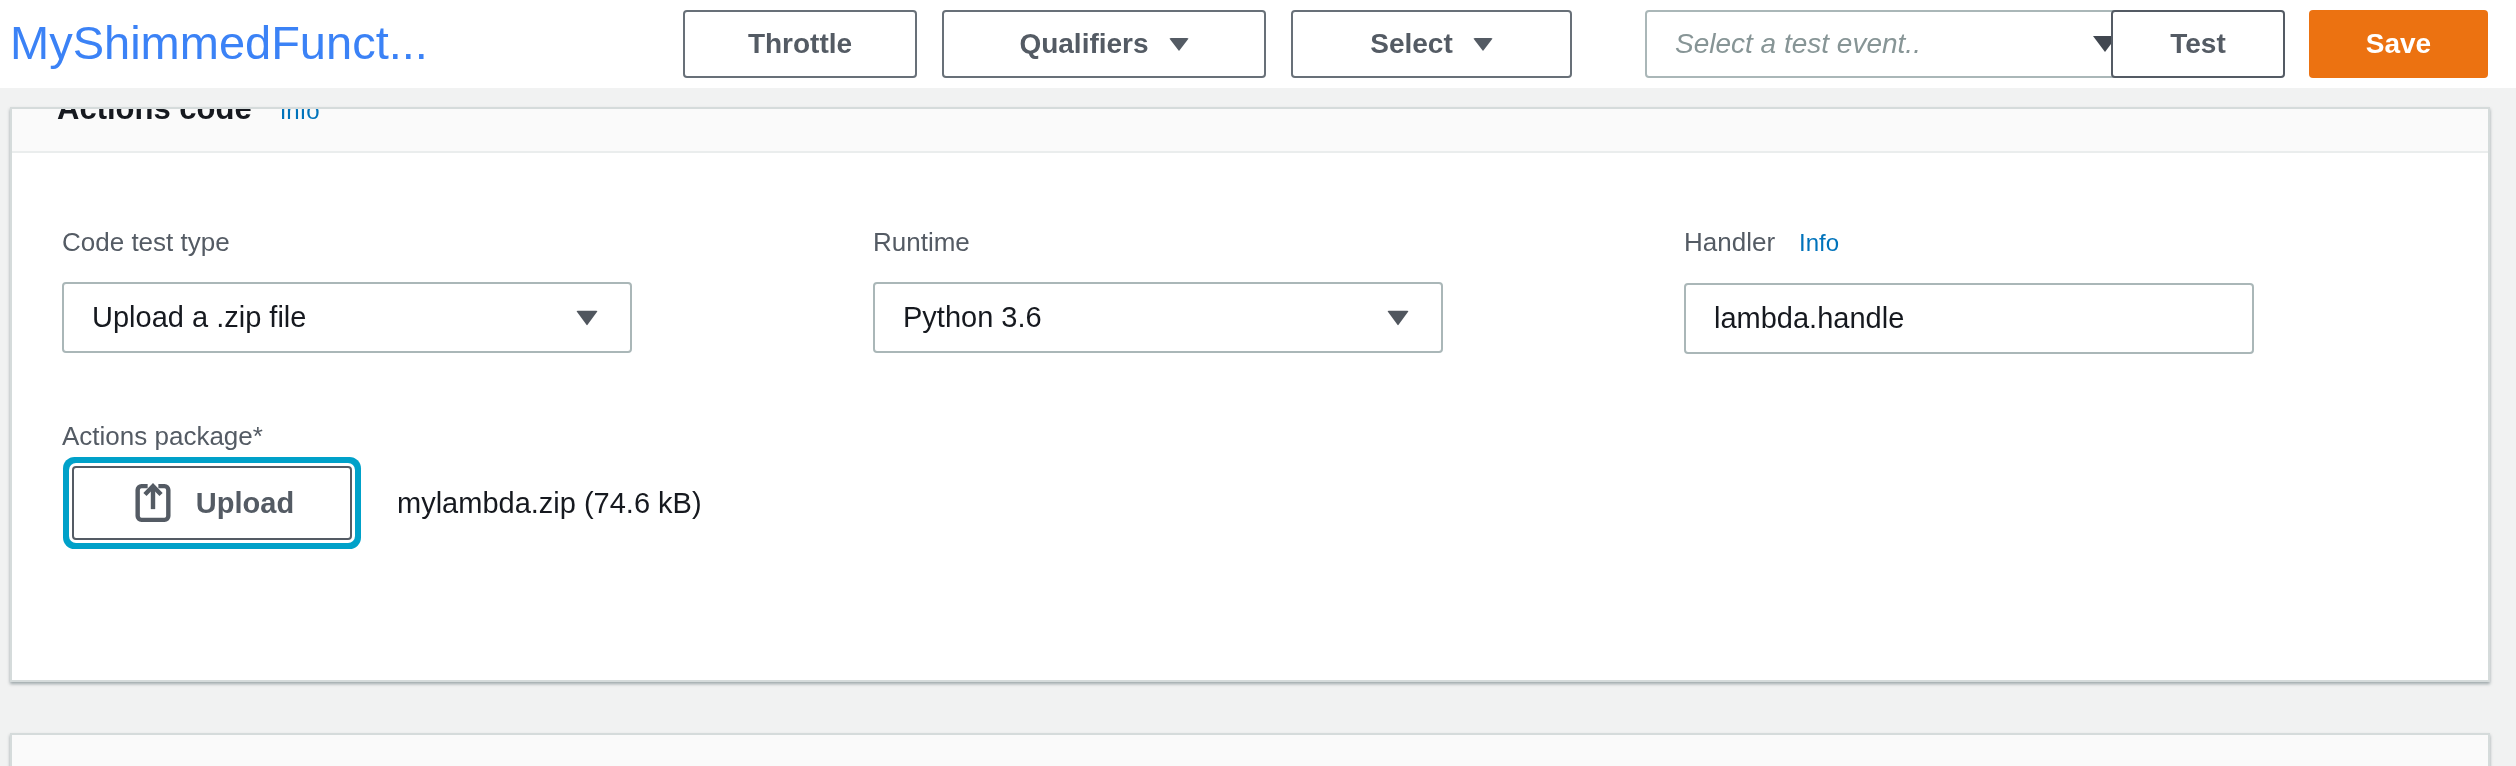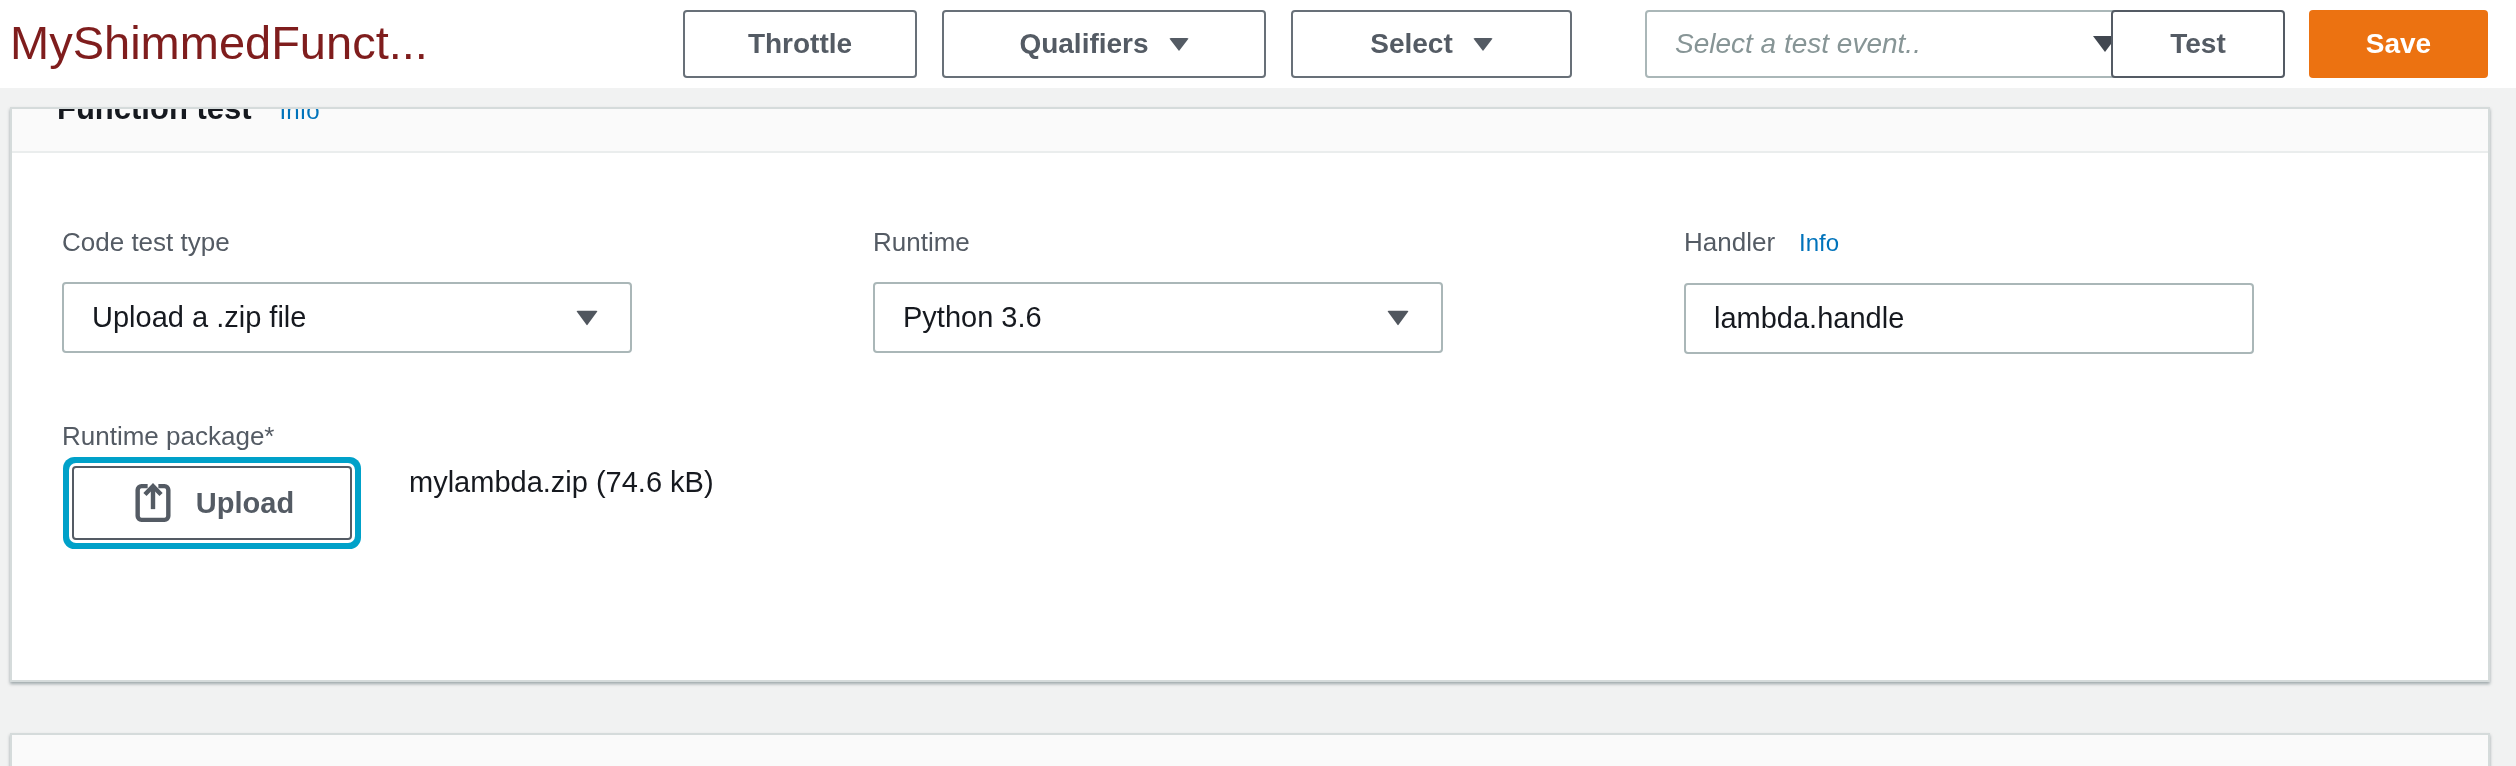--- a/index.html
+++ b/index.html
@@ -10,21 +10,21 @@
     position:relative;
   }
 
   
   .topbar {
     position:absolute; left:0; top:0; width:2516px; height:88px;
     background:#ffffff; z-index:10;
   }
   .fn-title {
     position:absolute; left:10px; top:0; height:88px; line-height:86px;
-    font-size:47px; font-weight:500; color:#7f1d1d; white-space:nowrap;
+    font-size:47px; font-weight:500; color:#3b82f6; white-space:nowrap;
   }
   .hbtn {
     position:absolute; top:10px; height:68px;
     background:#fff; border:2px solid #545b64; border-radius:4px;
     display:flex; align-items:center; justify-content:center; gap:20px;
     font-size:28px; font-weight:700; color:#545b64; cursor:pointer;
   }
   .btn-throttle  { left:683px;  width:234px; border-color:#687078; }
   .btn-qualifiers{ left:942px;  width:324px; border-color:#687078; }
   .btn-actions   { left:1291px; width:281px; border-color:#687078; }
@@ -87,21 +87,21 @@
     border-left:11px solid transparent; border-right:11px solid transparent;
     border-top:15px solid #50565e; border-radius:2px;
   }
   .text-input {
     width:570px; height:71px; border:2px solid #aab7b8; border-radius:4px;
     background:#fff; padding-left:28px; font-size:29px; color:#16191f;
     font-family:inherit; outline:none;
   }
 
   .pkg-label { margin-top:67px; font-size:26px; color:#545b64; line-height:30px; }
-  .upload-row { margin-top:15px; display:flex; padding-left:10px;gap:12px; }
+  .upload-row { margin-top:15px; display:flex; align-items:center; padding-left:10px; }
   .upload-btn {
     width:280px; height:74px; background:#fff;
     border:2px solid #545b64; border-radius:4px;
     box-shadow:0 0 0 3px #ffffff, 0 0 0 9px #00a1c9;
     display:flex; align-items:center; justify-content:center; gap:20px;
     font-size:29px; font-weight:700; color:#545b64; cursor:pointer;
   }
   .file-info { margin-left:45px; font-size:29px; color:#16191f; }
   .helper { margin-top:23px; font-size:27px; color:#879596; line-height:32px; }
 
@@ -142,21 +142,21 @@
   </button>
 
   <button class="hbtn btn-save">
     <span>Save</span>
   </button>
 </div>
 
 <div class="card">
   <div class="card-header">
     <div class="card-header-inner">
-      <span class="card-heading">Function test</span>
+      <span class="card-heading">Actions code</span>
       <a class="info-link">Info</a>
     </div>
   </div>
 
   <div class="card-body">
     <div class="form-row">
       <div class="form-col">
         <div class="field-label">Code test type</div>
         <div class="select-field">
           <span>Upload a .zip file</span>
@@ -174,21 +174,21 @@
 
       <div class="form-col">
         <div class="field-label">
           <span>Handler</span>
           <a class="info-link">Info</a>
         </div>
         <input class="text-input" type="text" value="lambda.handle" style="">
       </div>
     </div>
 
-    <div class="pkg-label">Runtime package*</div>
+    <div class="pkg-label">Actions package*</div>
 
     <div class="upload-row">
       <button class="upload-btn">
         <svg width="46" height="46" viewBox="0 0 24 24" fill="none" stroke="#545b64" stroke-width="2.3">
           <path d="M9.2 3.2 H6 C4.9 3.2 4 4.1 4 5.2 V18.8 C4 19.9 4.9 20.8 6 20.8 H18 C19.1 20.8 20 19.9 20 18.8 V5.2 C20 4.1 19.1 3.2 18 3.2 H14.8"></path>
           <path d="M12 15.2 V3"></path>
           <path d="M7.8 7.6 L12 3.2 L16.2 7.6"></path>
         </svg>
         <span>Upload</span>
       </button>

